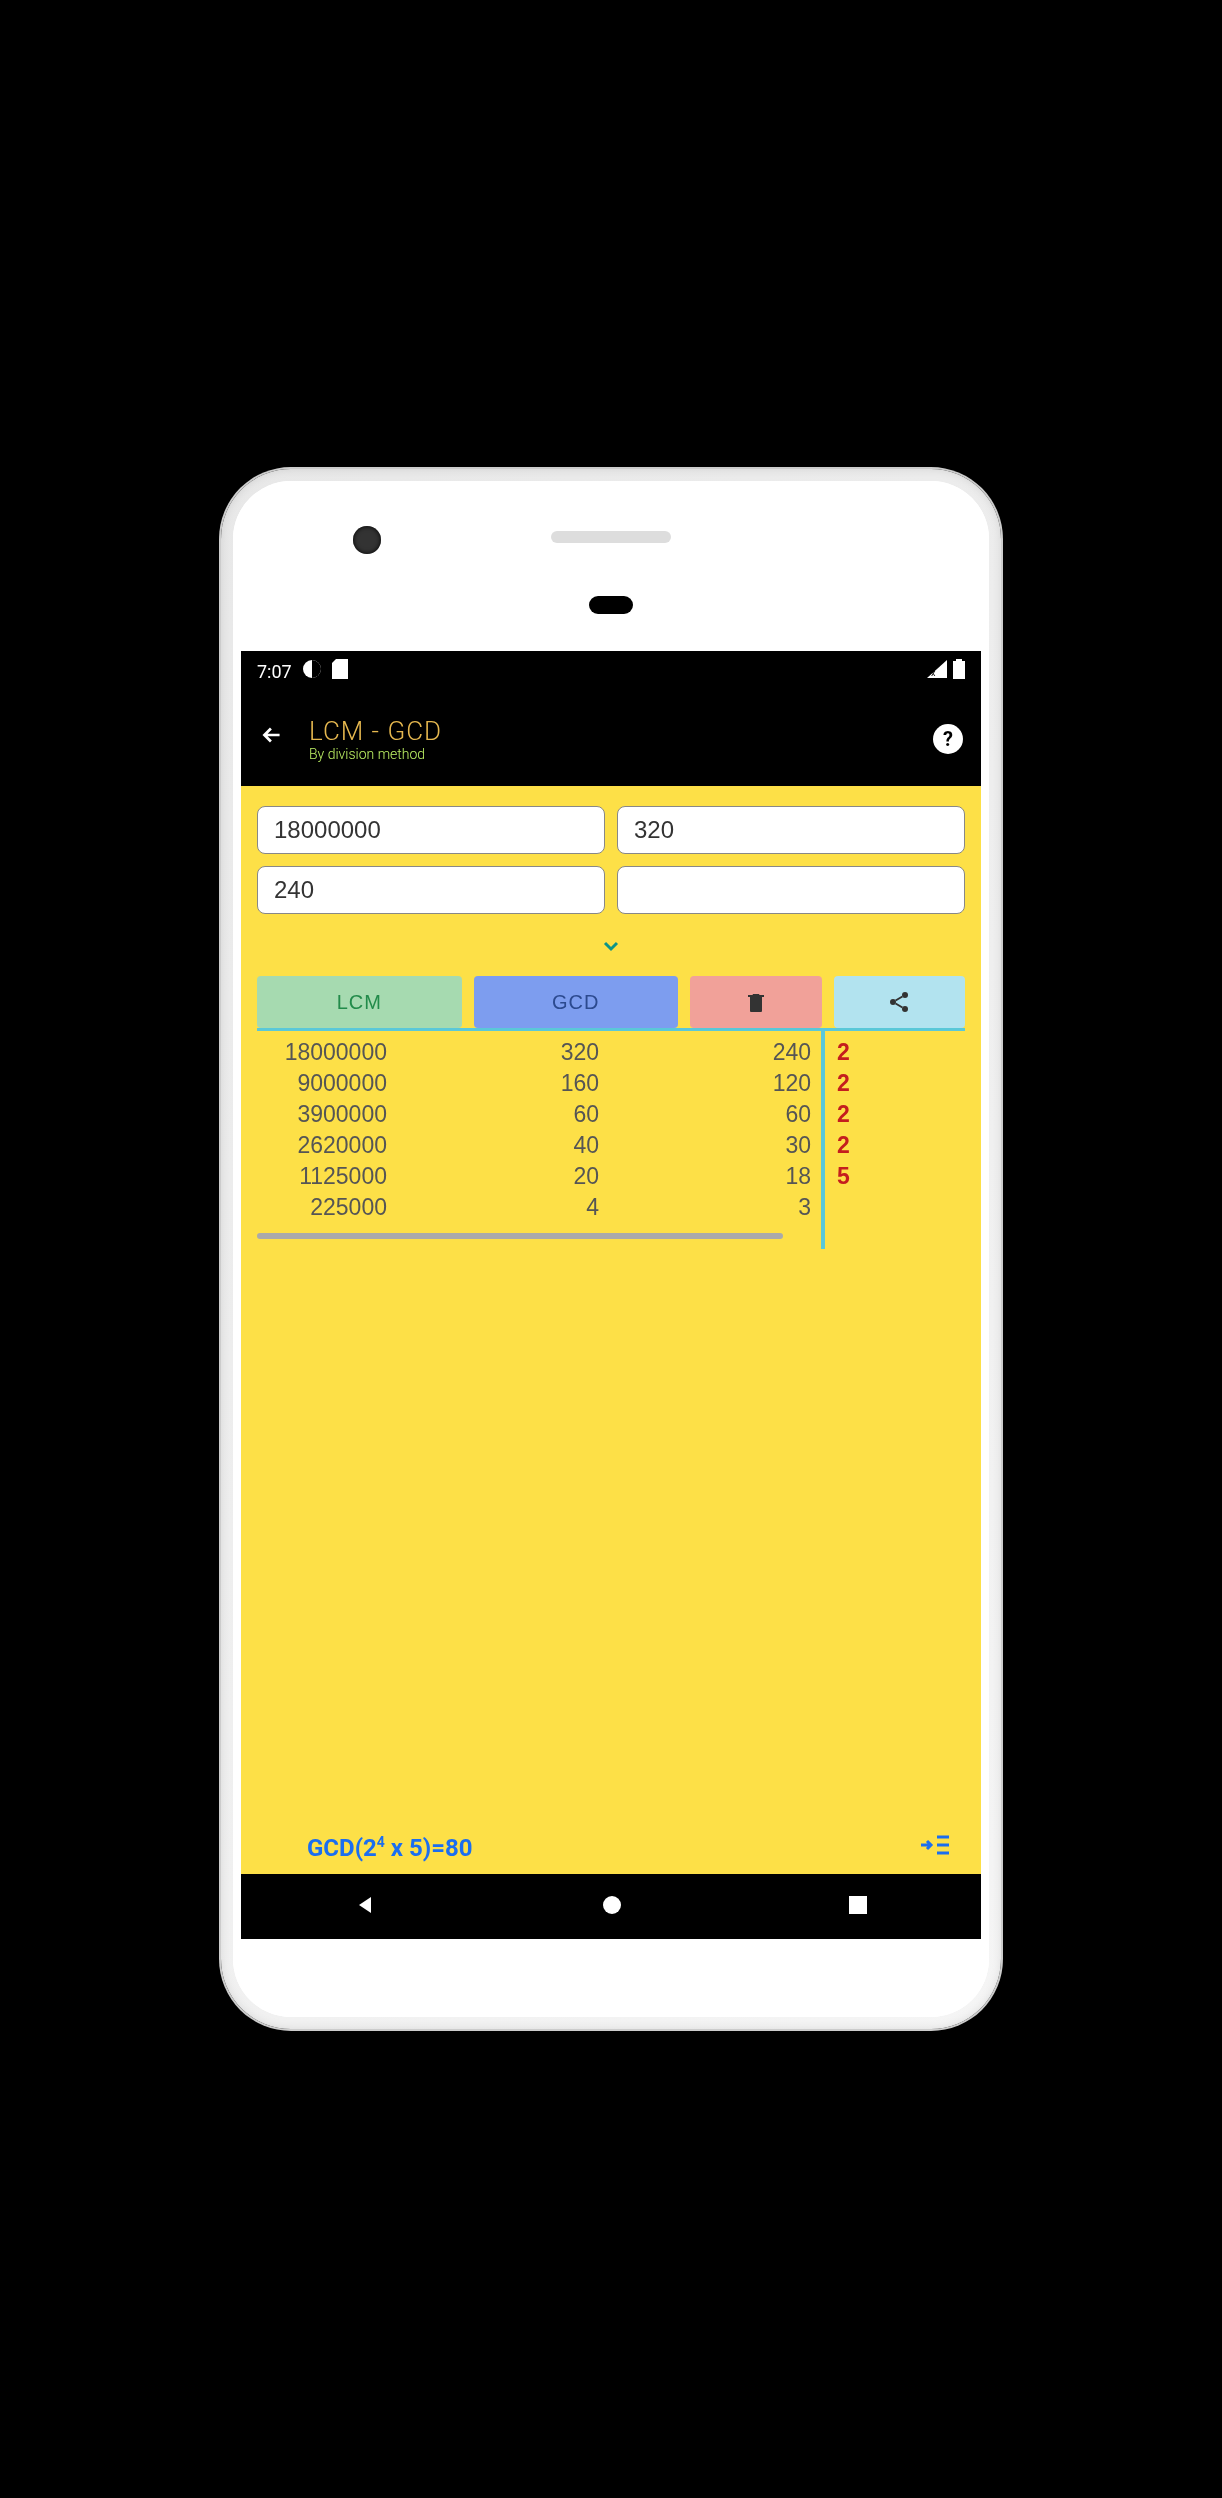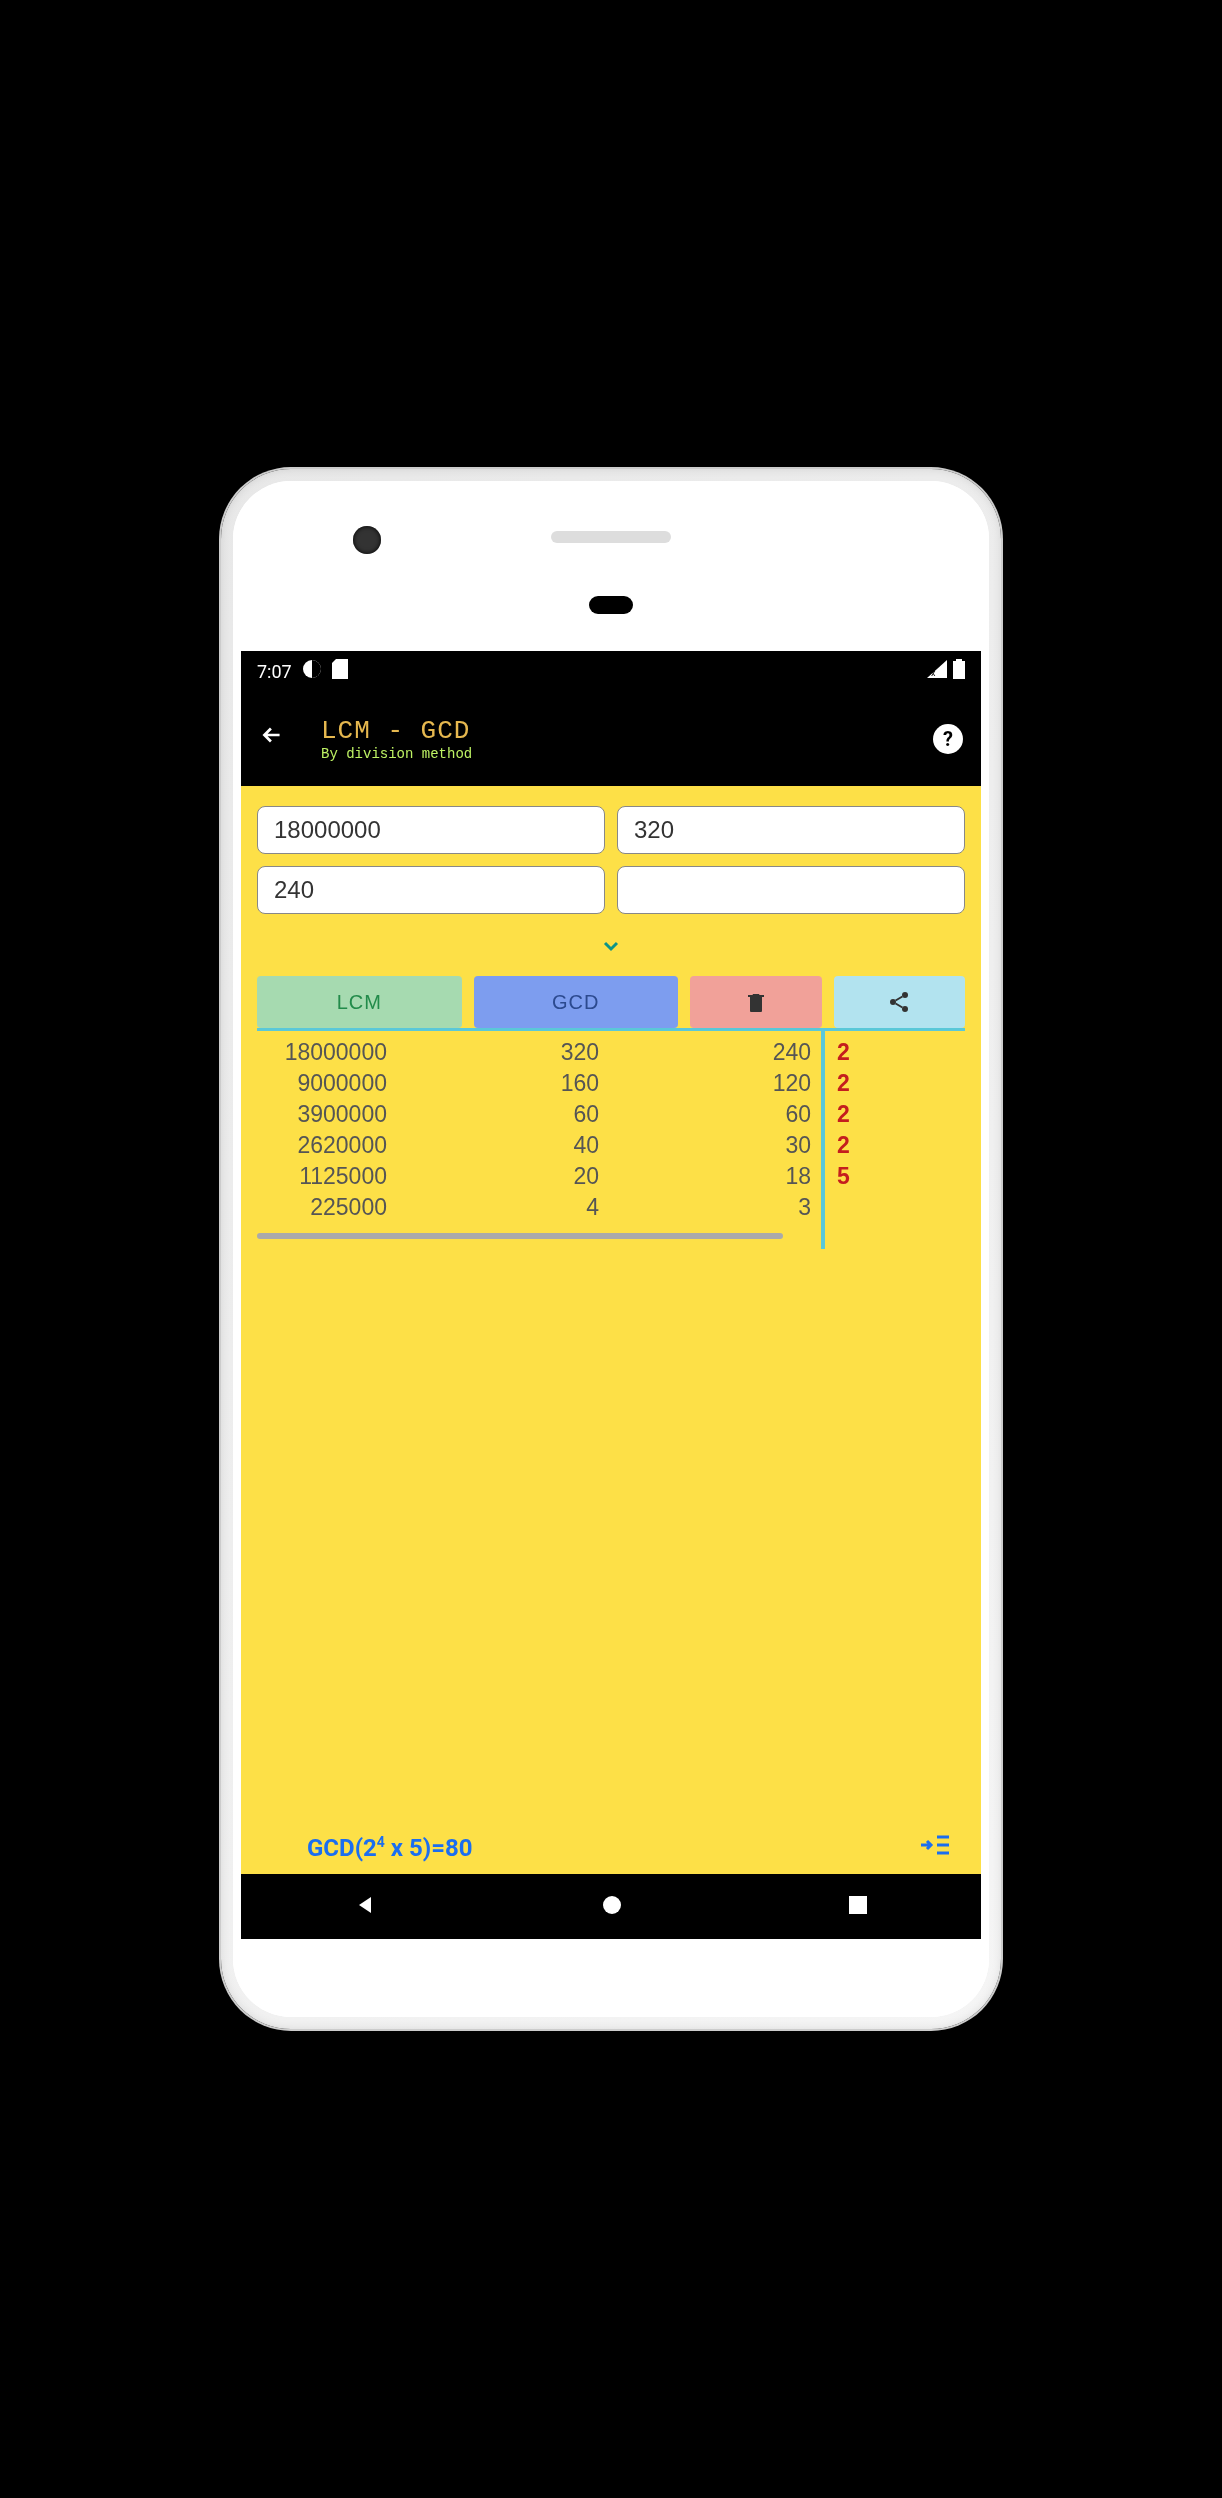--- a/index.html
+++ b/index.html
@@ -73,36 +73,36 @@
   background: #fff;
   display: flex;
   flex-direction: column;
   margin: 0 8px 8px 8px;
 }
 .status-bar {
   height: 40px;
   background: #000;
   color: #fff;
   display: flex;
-  align-items: flex-end;
-  padding: 8px 16px;
+  align-items: center;
+  padding: 18px 16px;
   font-size: 18px;
 }
 .status-left { display: flex; align-items: center; gap: 10px; }
 .status-right { margin-left: auto; display: flex; align-items: center; gap: 6px; }
 .app-bar {
   height: 95px;
   background: #000;
   color: #fff;
   display: flex;
   align-items: center;
   padding: 0 18px;
 }
 .back-arrow { color: #fff; font-size: 28px; cursor: pointer; }
-.title-block { margin-left: 36px; font-family: Liberation Mono, monospace; }
+.title-block { margin-left: 24px; }
 .title-main { color: #e6b84f; font-size: 26px; font-weight: 300; letter-spacing: 1px; }
 .title-sub { color: #bef264; font-size: 14px; font-weight: 300; }
 .help-btn { margin-left: auto; width: 30px; height: 30px; background: #fff; color: #000; border-radius: 50%; display: flex; align-items: center; justify-content: center; font-weight: bold; font-size: 20px; cursor: pointer; }
 .content { flex: 1; background: #fde047; padding: 20px 16px 0; display: flex; flex-direction: column; }
 .input-grid { display: grid; grid-template-columns: 1fr 1fr; gap: 12px; margin-bottom: 20px; }
 .num-input {
   border: 1px solid #888;
   border-radius: 8px;
   padding: 10px 16px;
   font-size: 24px;

